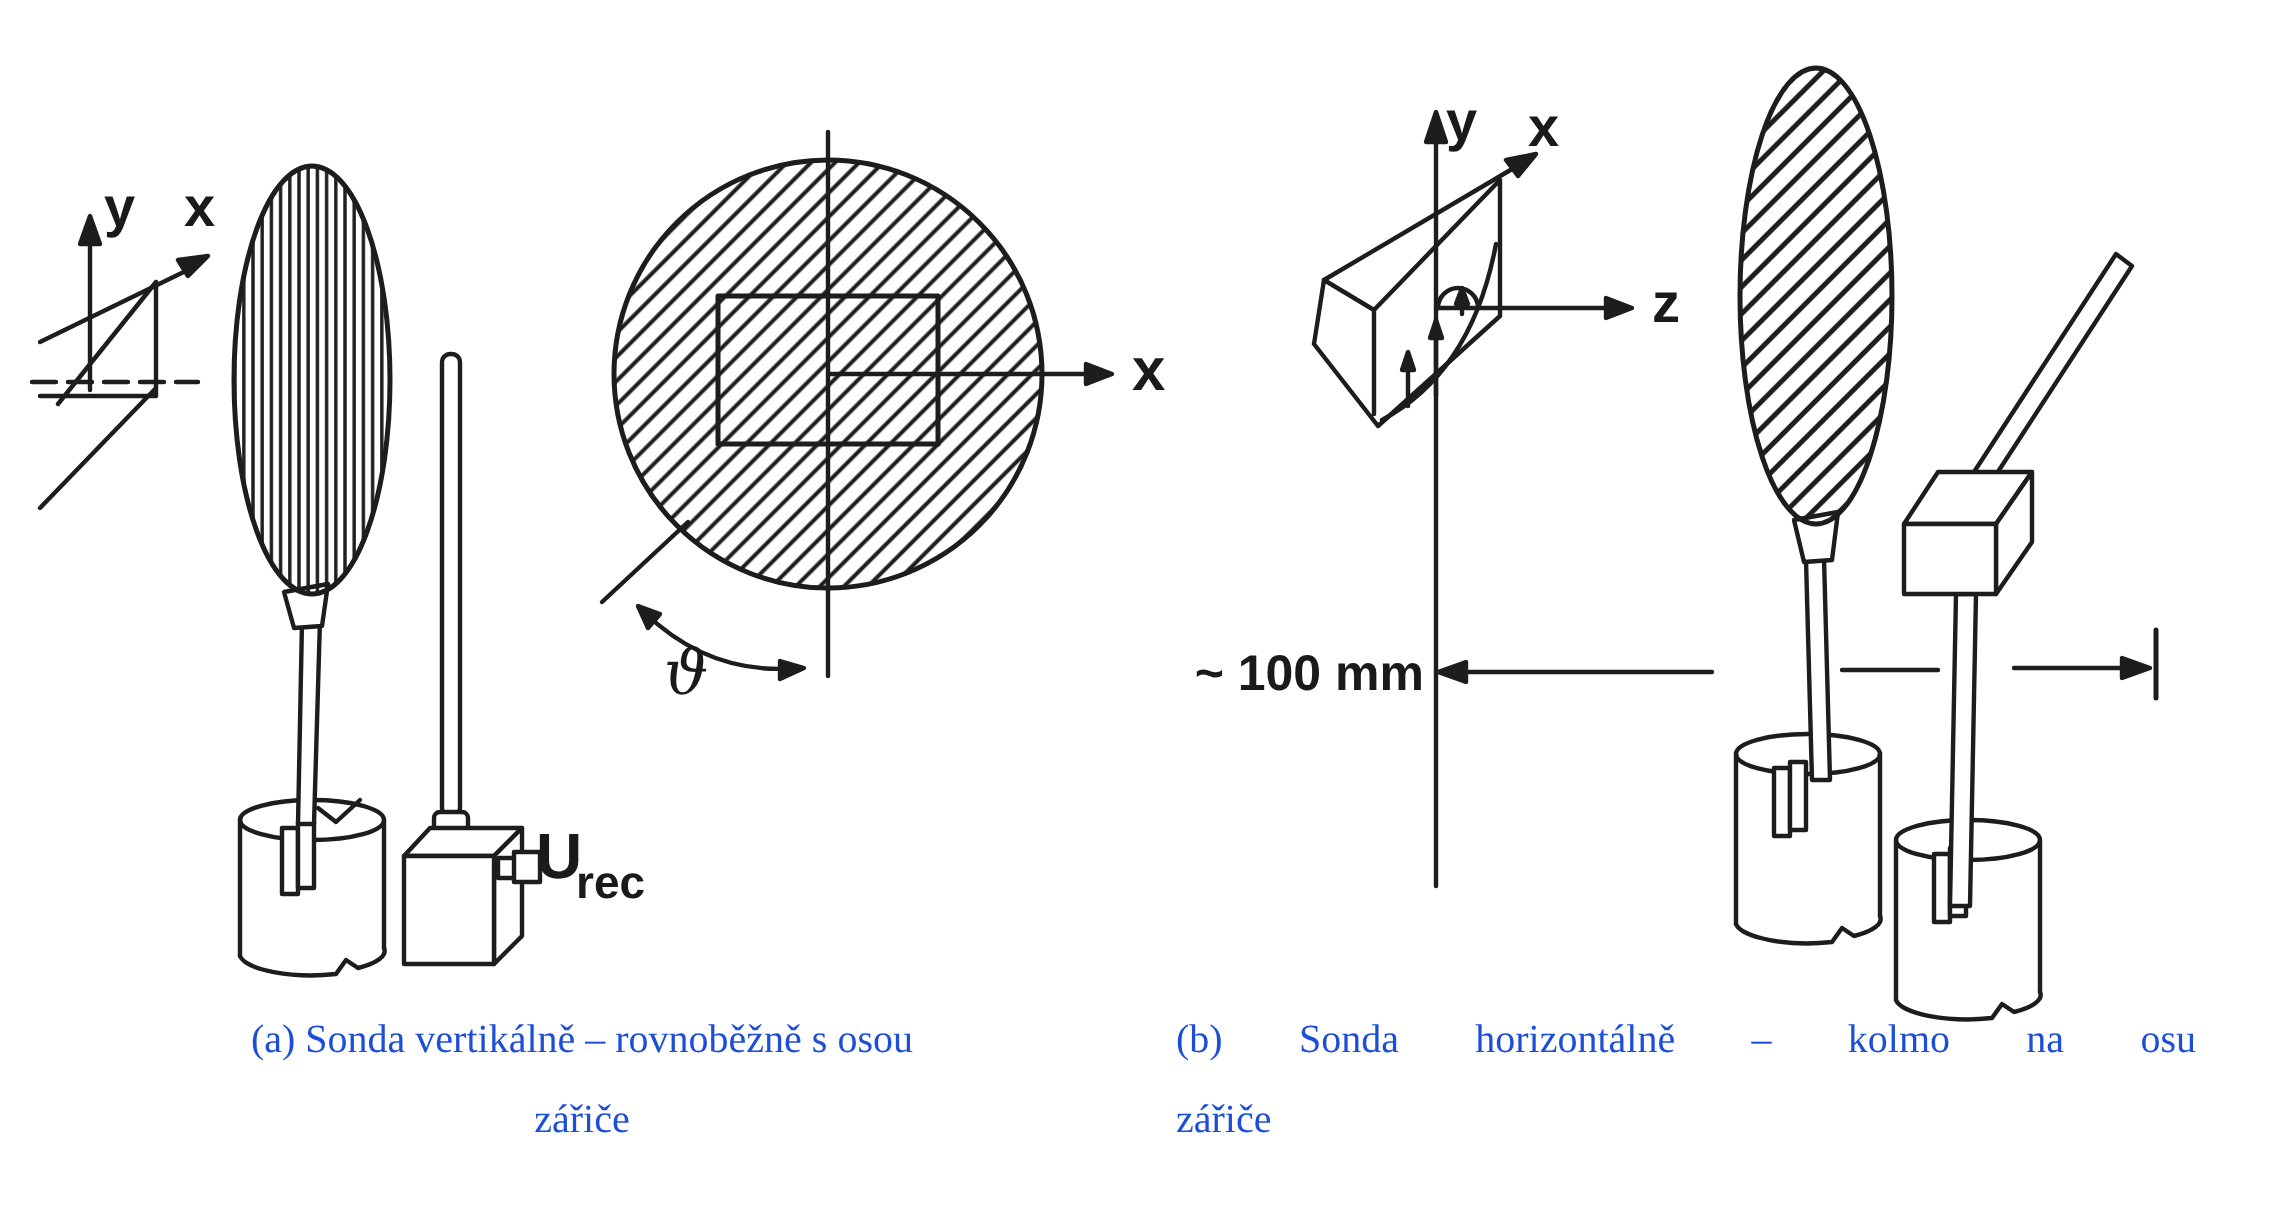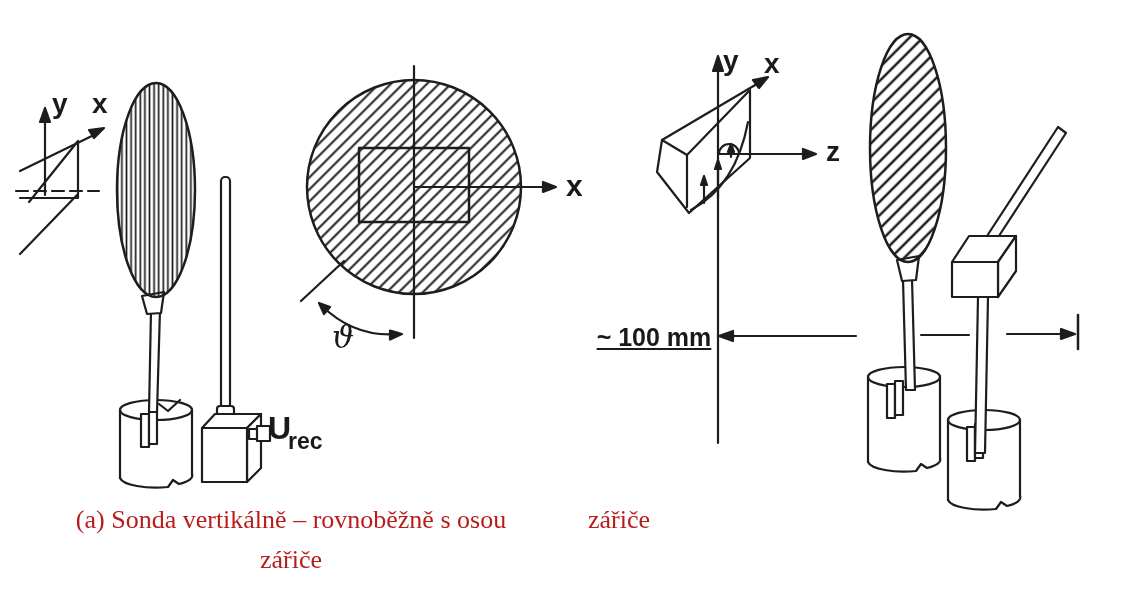--- a/index.html
+++ b/index.html
@@ -8,24 +8,24 @@
     font-family:"Liberation Sans",sans-serif;
   }
   .stage svg{position:absolute;left:0;top:0;}
   .lbl{
     position:absolute;color:#1a1a1a;font-weight:bold;
     font-family:"Liberation Sans",sans-serif;line-height:1;white-space:pre;
   }
   .lbl-theta{
     font-family:"DejaVu Serif",serif;font-weight:normal;font-style:italic;
   }
-  .dim-label{text-align:center;text-decoration:underline;}
+  .dim-label{text-align:right;}
   .caption{
-    position:absolute;color:#b91c1c;
-    font-family:"Liberation Serif",serif;font-size:26px;line-height:40px;
+    position:absolute;color:#1d4ed8;
+    font-family:"Liberation Serif",serif;font-size:20px;line-height:40px;
   }
   .caption-a{left:26px;top:500px;width:530px;text-align:center;}
   .caption-b{left:588px;top:500px;width:510px;}
   .caption-b .l1{text-align:justify;text-align-last:justify;}
   .caption-b .l2{text-align:left;}
 </style>
 </head>
 <body>
 
 <div class="stage">
@@ -171,16 +171,17 @@
 <span class="lbl" style="left:723px;top:47px;font-size:28px;">y</span>
 <span class="lbl" style="left:764px;top:50px;font-size:28px;">x</span>
 <span class="lbl" style="left:826px;top:138px;font-size:28px;">z</span>
 <span class="lbl dim-label" style="left:596px;top:325px;width:116px;font-size:25px;">~ 100 mm</span>
 
 <div class="caption caption-a">
   <div>(a) Sonda vertikálně – rovnoběžně s osou</div>
   <div>zářiče</div>
 </div>
 <div class="caption caption-b">
+  <div class="l1">(b) Sonda horizontálně – kolmo na osu</div>
   <div class="l2">zářiče</div>
 </div>
 
 </div>
 
 </body></html>

